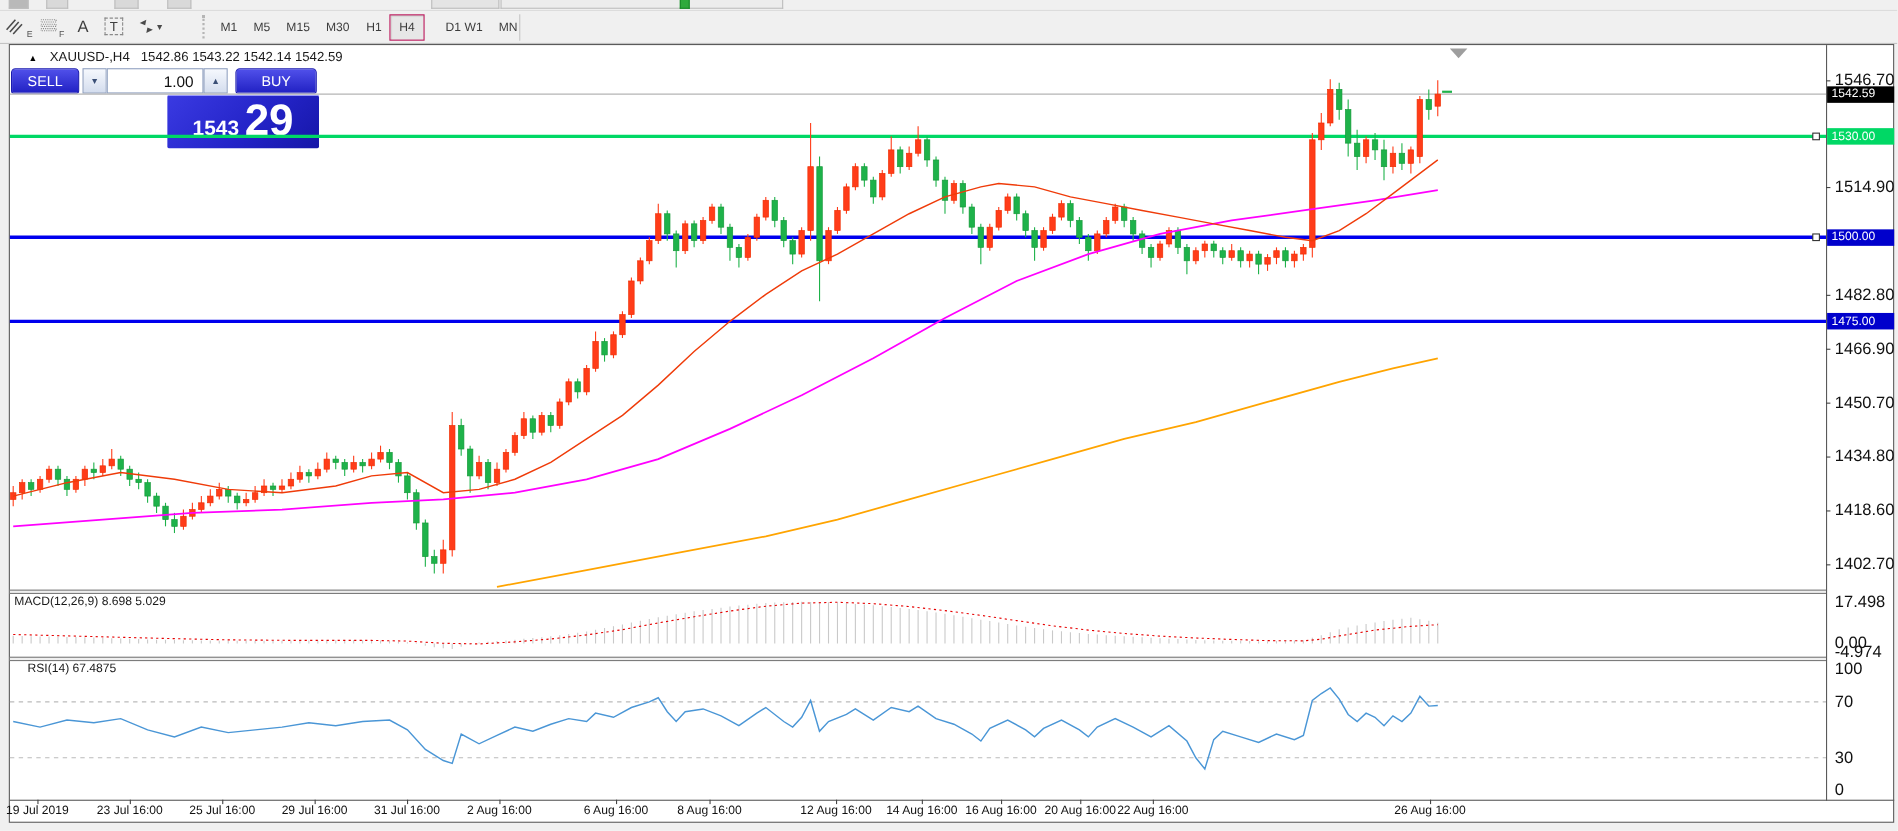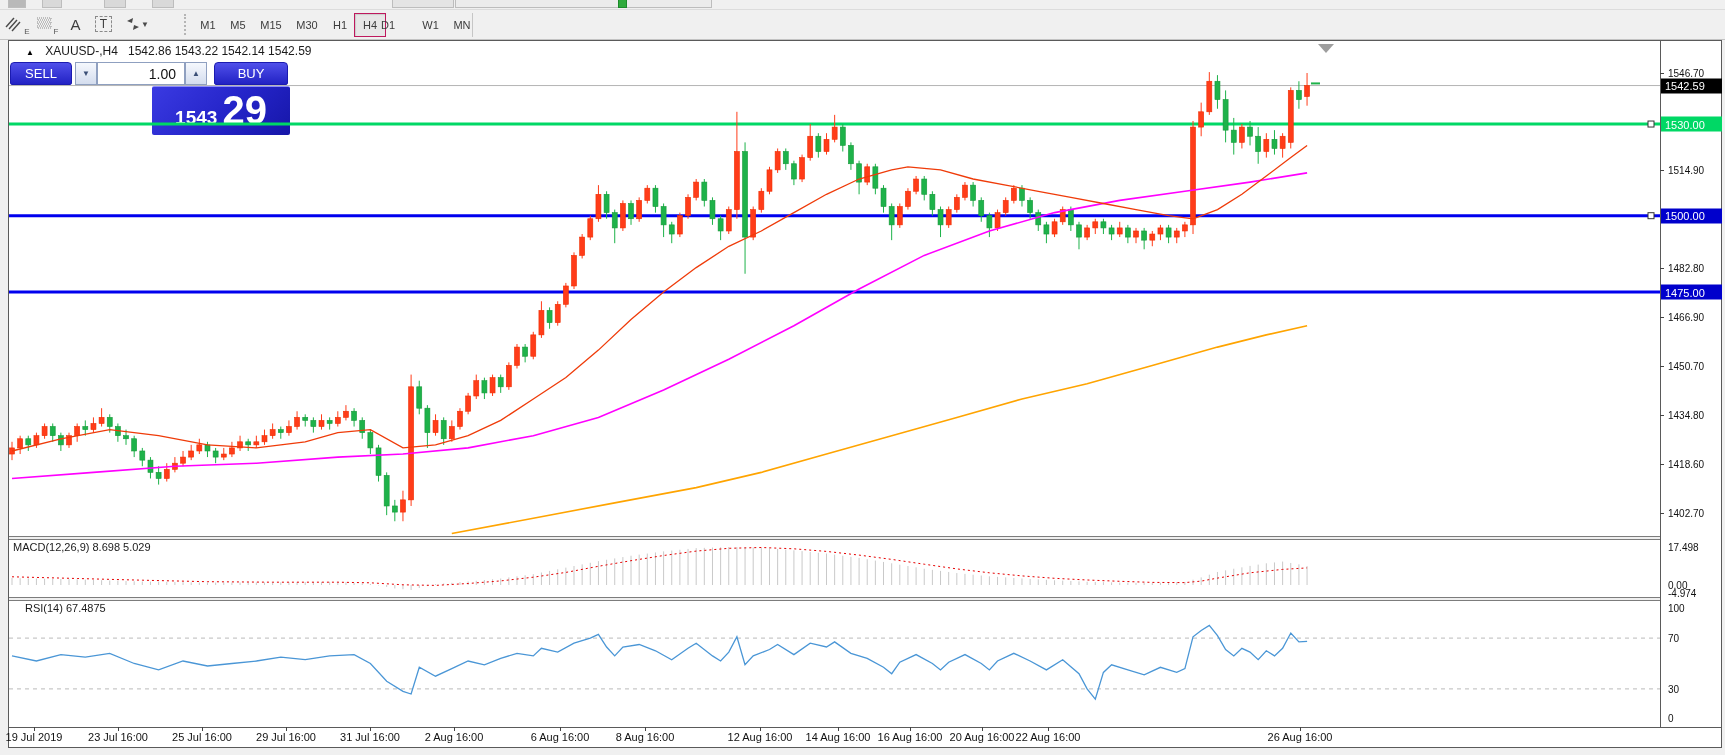--- a/index.html
+++ b/index.html
@@ -28,21 +28,21 @@
   #shift-marker{left:1318px;top:44px;width:0;height:0;border-left:8px solid transparent;border-right:8px solid transparent;border-top:9px solid #9e9e9e;}
   
   .ocp-btn{position:absolute;top:62px;height:23px;border-radius:4px 4px 2px 2px;background:linear-gradient(#5050ea,#2222c4);color:#fff;display:flex;align-items:center;justify-content:center;font-size:13px;border:1px solid #1b1bb0;box-sizing:border-box;}
   .spin{position:absolute;top:62px;width:22px;height:23px;background:linear-gradient(#f5f8fd,#d4ddee);border:1px solid #8fa0c0;box-sizing:border-box;display:flex;align-items:center;justify-content:center;color:#3a4f76;font-size:8px;}
   #vol-input{position:absolute;left:97px;top:62px;width:88px;height:23px;border:1px solid #8fa0c0;box-sizing:border-box;font-size:14px;text-align:right;padding:0 8px 0 0;color:#111;font-family:"Liberation Sans",sans-serif;}
   .price-box{position:absolute;top:86px;width:138px;height:48px;background:linear-gradient(135deg,#3a3ae2 0%,#2424c8 55%,#1616a8 100%);border-top:1px solid #8b8bff;border-radius:2px;color:#fff;display:flex;align-items:baseline;justify-content:center;gap:5px;}
   .price-box .sm{font-size:19px;font-weight:700;line-height:44px;}
   .price-box .lg{font-size:40px;font-weight:700;line-height:46px;}
   
   .ptick{position:absolute;width:4px;height:1px;background:#444;left:1660px;}
-  .plabel{position:absolute;left:1668px;font-size:10px;color:#111;transform:translateY(-50%);white-space:nowrap;}
+  .plabel{position:absolute;left:1668px;font-size:15px;color:#111;transform:translateY(-50%);white-space:nowrap;}
   .pbox{position:absolute;left:1661px;width:61px;height:15px;font-size:11px;color:#fff;display:flex;align-items:center;padding-left:4px;transform:translateY(-50%);box-sizing:border-box;}
   .pane-label{position:absolute;left:13px;font-size:11px;color:#1a1a1a;white-space:nowrap;}
   .dlabel{position:absolute;top:731px;font-size:11px;color:#111;transform:translateX(-50%);white-space:nowrap;}
   .dtick{position:absolute;top:727px;width:1px;height:4px;background:#444;}
   #annotation{position:absolute;left:1150px;top:392px;font-size:47px;font-weight:700;color:#ff0000;letter-spacing:1px;white-space:nowrap;font-family:"Liberation Sans",sans-serif;}
   #gfx{position:absolute;left:0;top:0;}
   .handle{fill:#ffffff;stroke:#333;stroke-width:1;}
 </style>
 </head>
 <body>
@@ -95,21 +95,21 @@
     <span style="font-size:8px;color:#4a4a4a;">▼</span>
   </div>
   <div class="grip" style="left:184px;"></div>
   <div id="tf-group">
         <div class="tf" style="left: 192px; width: 16px;">M1</div>
         <div class="tf" style="left: 222px; width: 16px;">M5</div>
         <div class="tf" style="left: 252px; width: 22px;">M15</div>
         <div class="tf" style="left: 288px; width: 22px;">M30</div>
         <div class="tf" style="left: 324px; width: 16px;">H1</div>
         <div class="tf active" style="left: 354px; width: 16px;">H4</div>
-        <div class="tf" style="left: 372px; width: 16px;">D1</div>
+        <div class="tf" style="left: 396px; width: 16px;">D1</div>
         <div class="tf" style="left: 414px; width: 17px;">W1</div>
         <div class="tf" style="left: 445px; width: 18px;">MN</div>
       </div>
   <div class="vsep" style="left:472px;"></div>
 </div>
 
 <div class="abs" id="chart-frame"></div>
 <div class="abs" id="scale-sep"></div>
 <div class="abs pane-div" style="top:536px;"></div>
 <div class="abs pane-div" style="top:597px;"></div>

